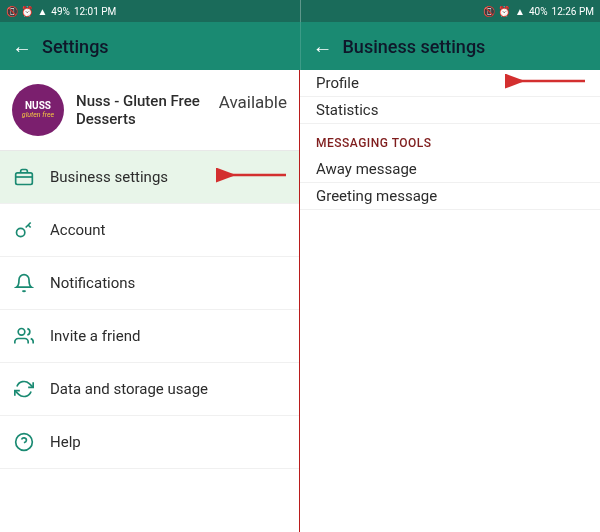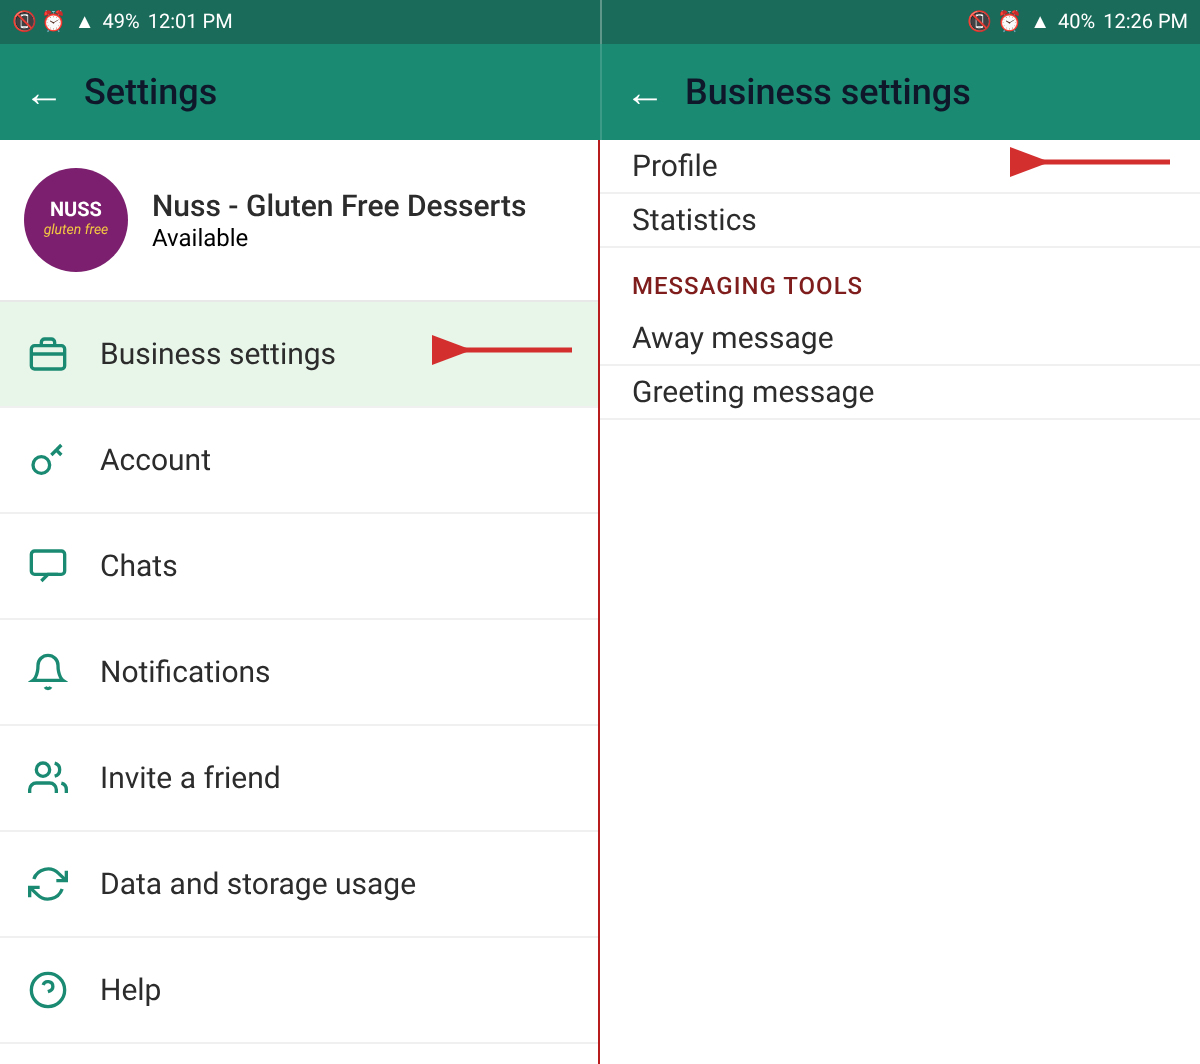--- a/index.html
+++ b/index.html
@@ -112,30 +112,29 @@
       font-weight: bold;
       line-height: 1;
     }
     .avatar-tagline {
       color: #f5c842;
       font-size: 7px;
       font-style: italic;
     }
     .profile-info {
       display: flex;
-      flex-direction: column;
     }
     .profile-name {
       font-size: 15px;
       color: #2c2c2c;
       font-weight: 500;
     }
     .profile-status {
-      font-size: 12px;
-      color: #000000;
+      font-size: 17px;
+      color: #404040;
     }
 
     
     .menu-item {
       display: flex;
       align-items: center;
       padding: 14px 12px;
       border-bottom: 1px solid #f0f0f0;
       gap: 14px;
       cursor: pointer;
@@ -269,29 +268,20 @@
     <div class="menu-item">
       <div class="menu-icon">
         <svg width="20" height="20" viewBox="0 0 24 24" fill="none" stroke="#1a8a72" stroke-width="2">
           <circle cx="8" cy="15" r="5"></circle>
           <path d="M14 9l6-6M20 3l-3 3M17 6l3 3"></path>
         </svg>
       </div>
       <span class="menu-label">Account</span>
     </div>
 
-    <div class="menu-item">
-      <div class="menu-icon">
-        <svg width="20" height="20" viewBox="0 0 24 24" fill="none" stroke="#1a8a72" stroke-width="2">
-          <rect x="2" y="3" width="20" height="14" rx="2"></rect>
-          <path d="M8 21l4-4h6"></path>
-        </svg>
-      </div>
-      <span class="menu-label">Chats</span>
-    </div>
 
     <div class="menu-item">
       <div class="menu-icon">
         <svg width="20" height="20" viewBox="0 0 24 24" fill="none" stroke="#1a8a72" stroke-width="2">
           <path d="M18 8A6 6 0 0 0 6 8c0 7-3 9-3 9h18s-3-2-3-9"></path>
           <path d="M13.73 21a2 2 0 0 1-3.46 0"></path>
         </svg>
       </div>
       <span class="menu-label">Notifications</span>
     </div>

